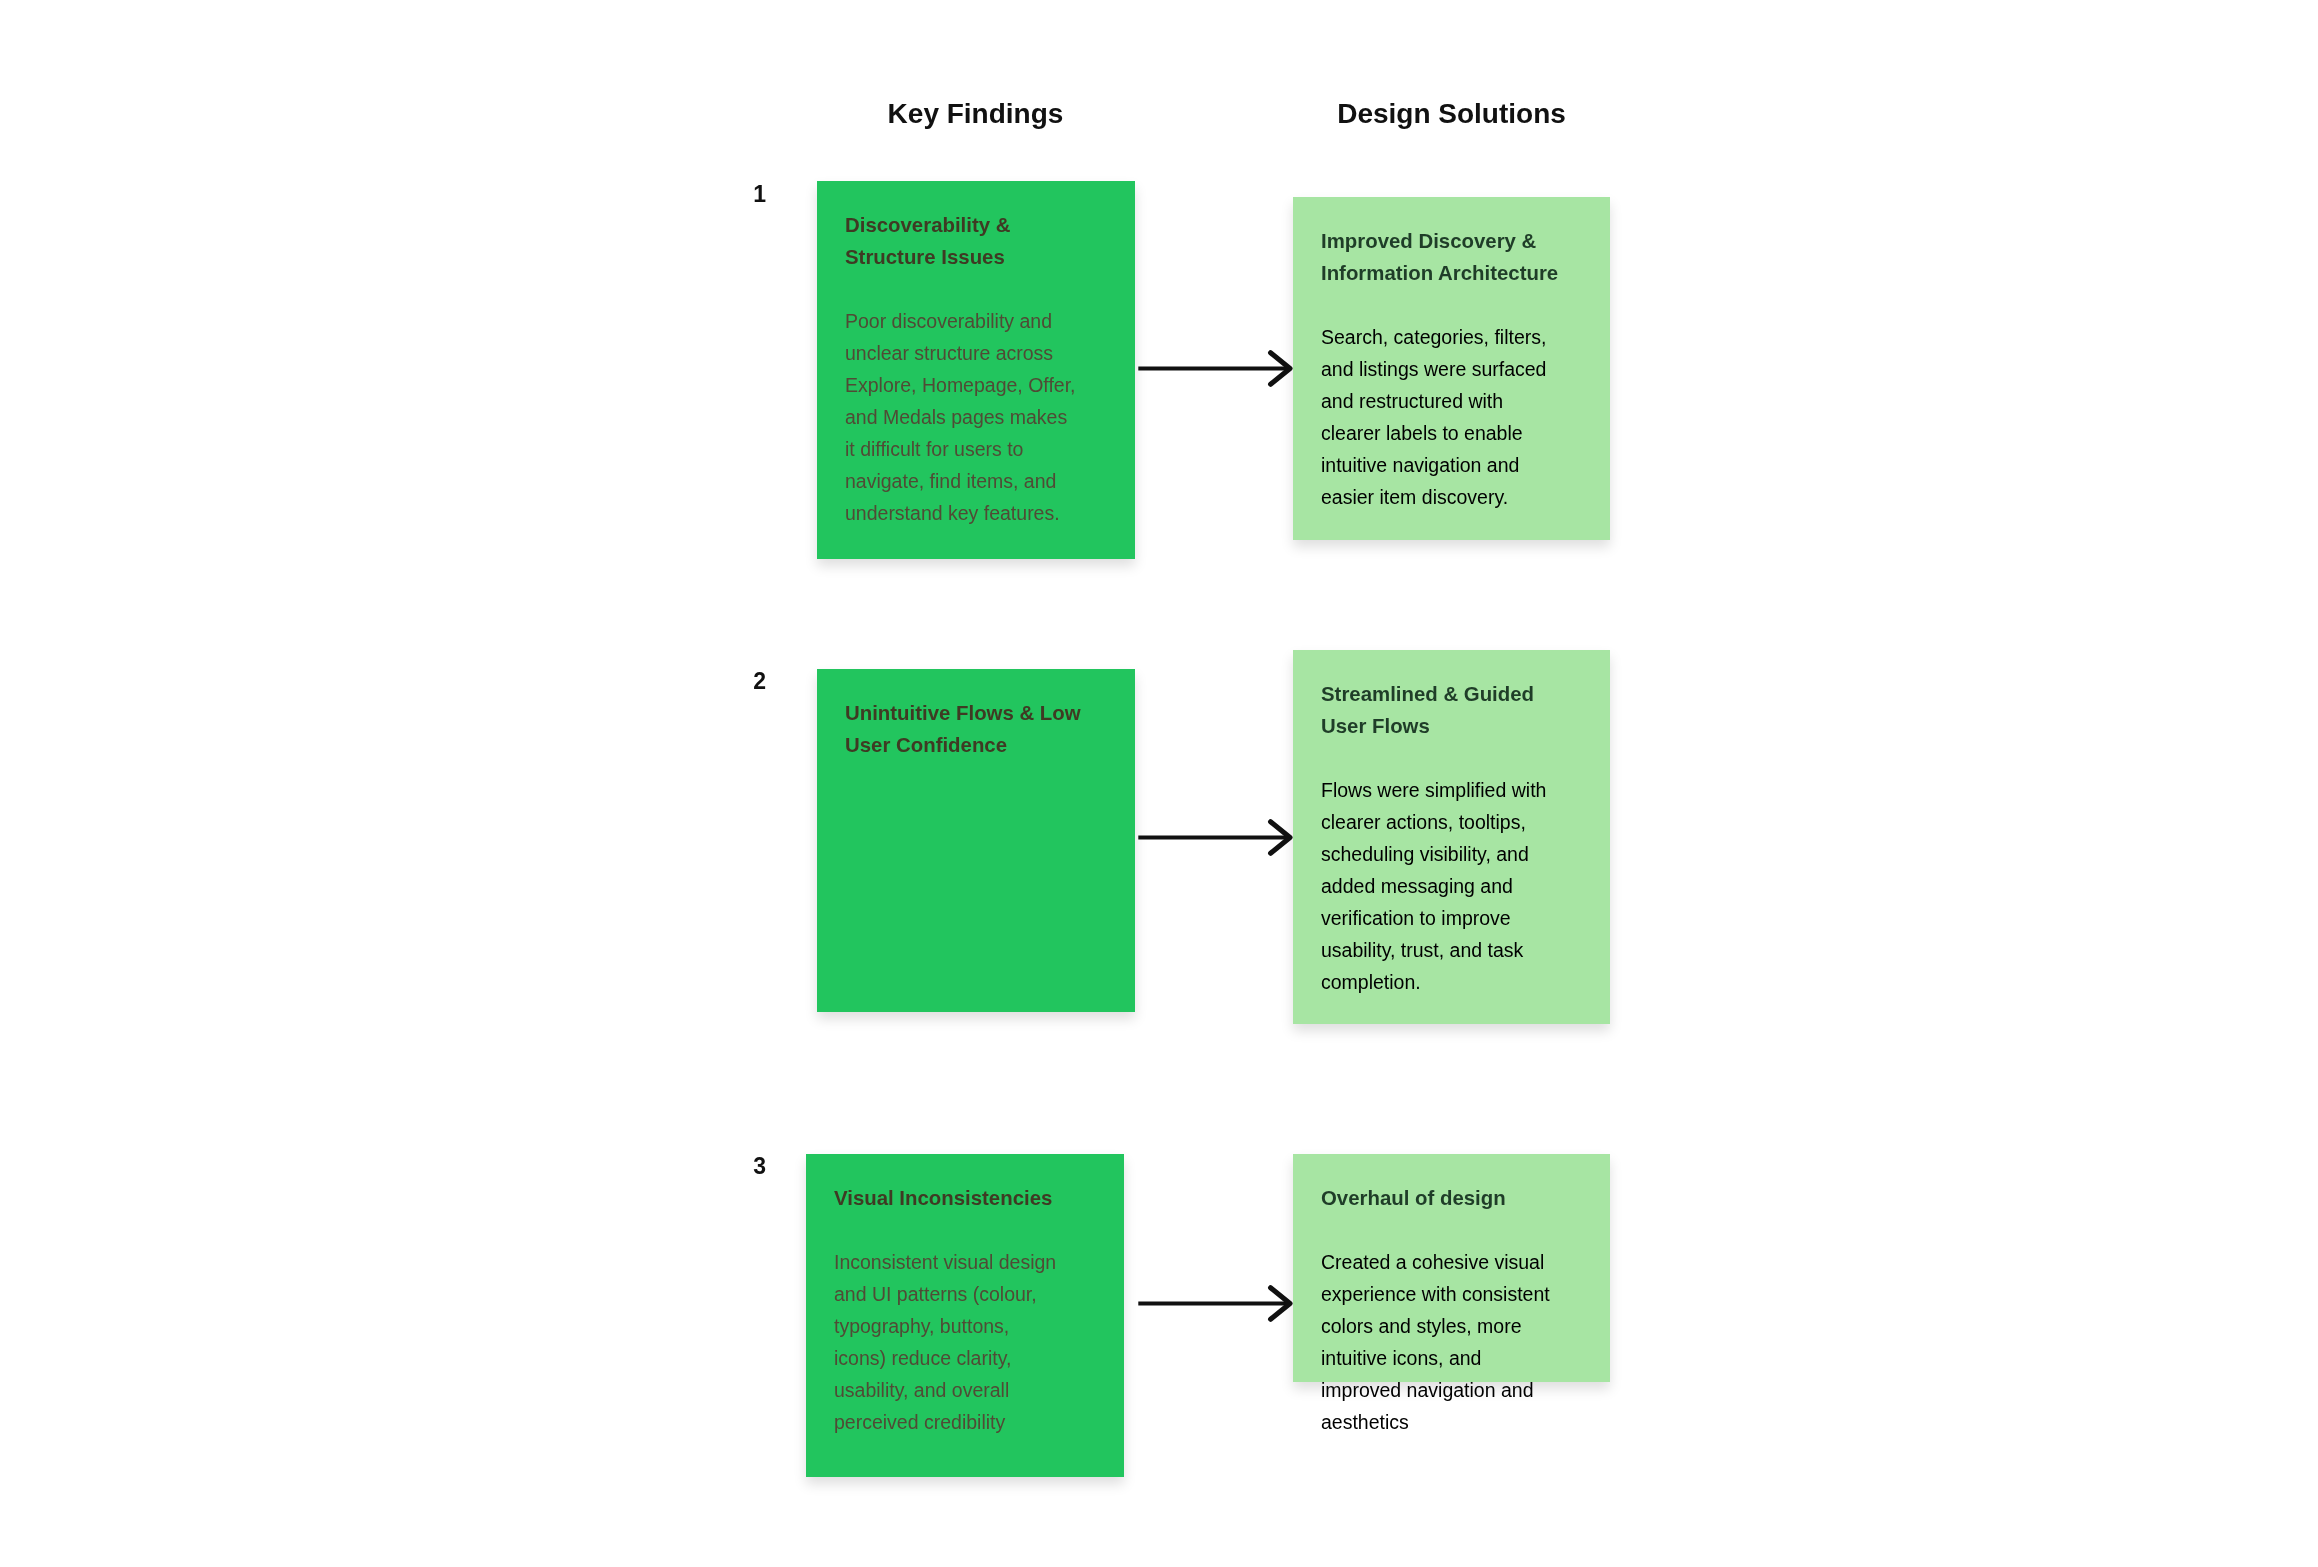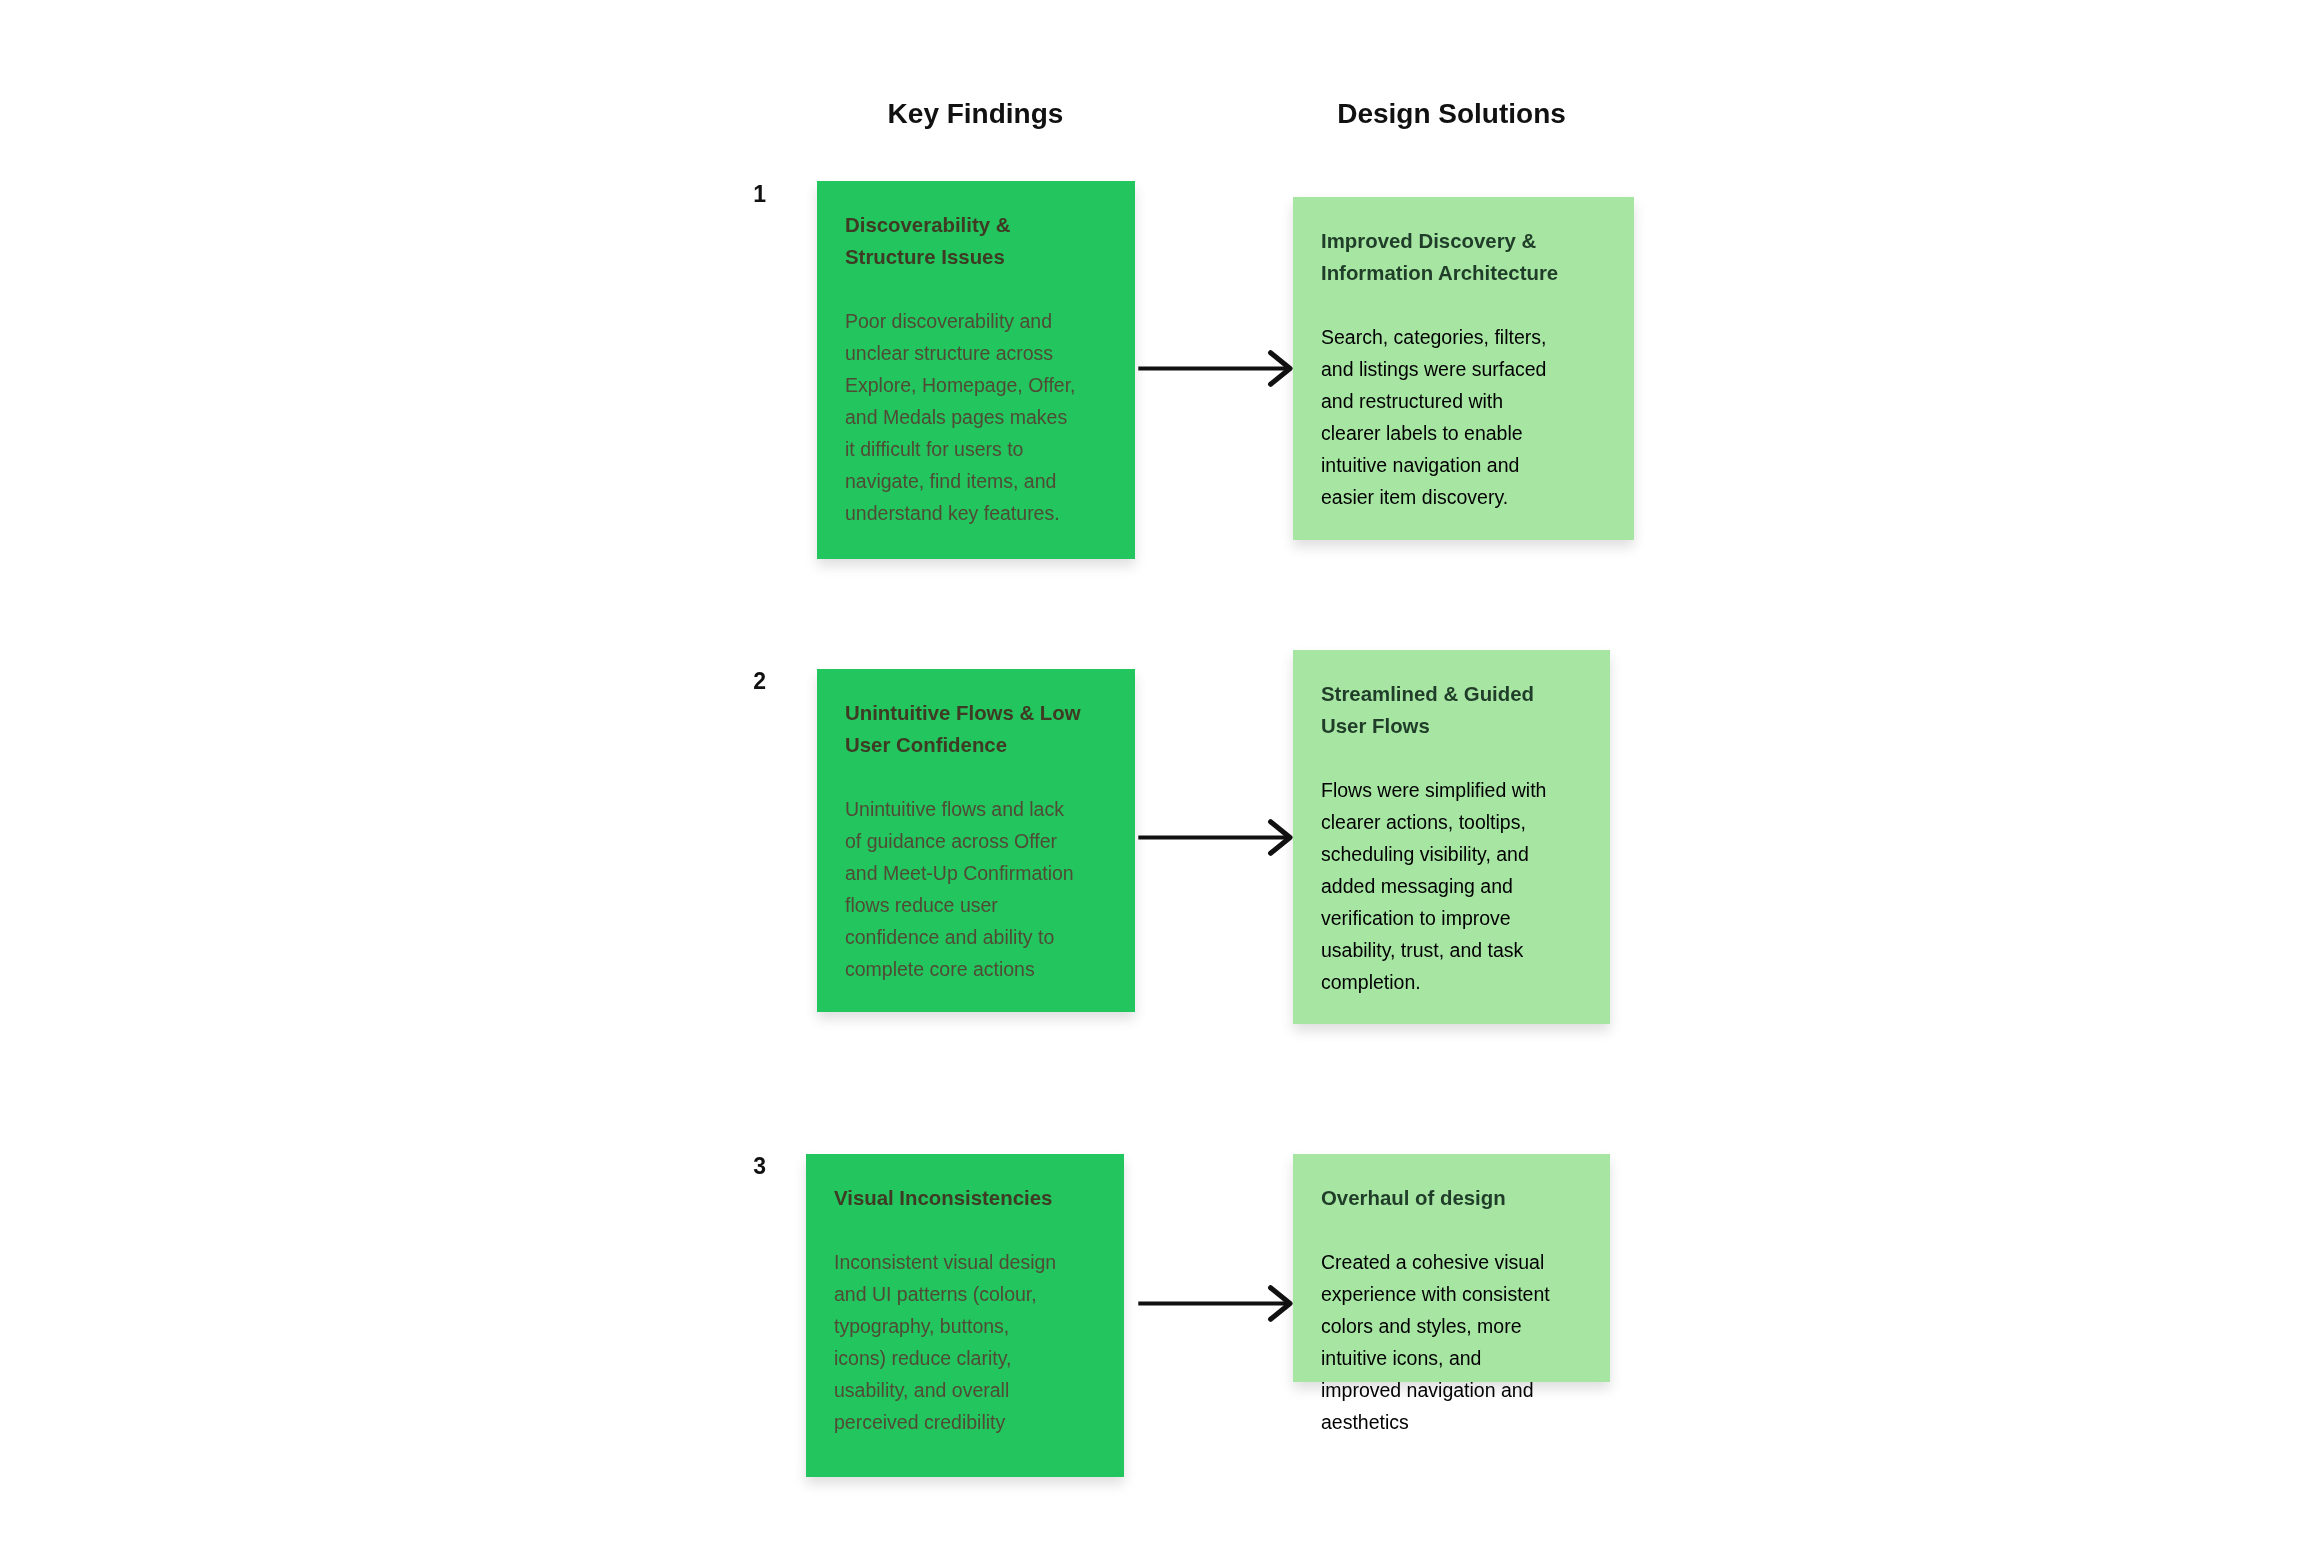--- a/index.html
+++ b/index.html
@@ -41,21 +41,21 @@
   .card-body {
     font-size:19.5px; line-height:32px; margin-top:32px;
     white-space:pre-line;
   }
   .finding  .card-title { color:#3f3a23; }
   .finding  .card-body  { color:#504b35; }
   .solution .card-title { color:#1f3d28; }
   .solution .card-body  { color:#000000; }
 
   #card-f1 { left:817px; top:181px;  width:318px; height:378px; }
-  #card-s1 { left:1293px; top:197px;  width:341px; height:343px; }
+  #card-s1 { left:1293px; top:197px;  width:317px; height:343px; }
   #card-f2 { left:817px; top:669px; width:318px; height:343px; }
   #card-s2 { left:1293px; top:650px; width:317px; height:374px; }
   #card-f3 { left:806px; top:1154px; width:318px; height:323px; }
   #card-s3 { left:1293px; top:1154px; width:317px; height:228px; }
 
   .arrow { position:absolute; left:1137px; width:158px; height:37px; }
   #arrow-1 { top:350px; }
   #arrow-2 { top:819px; }
   #arrow-3 { top:1285px; }
 </style>
@@ -91,26 +91,20 @@
 and restructured with
 clearer labels to enable
 intuitive navigation and
 easier item discovery.</div>
   </div>
 
   <div class="row-num" id="num-2">2</div>
   <div class="card finding" id="card-f2">
     <div class="card-title">Unintuitive Flows &amp; Low
 User Confidence</div>
-    <div class="card-body">Unintuitive flows and lack
-of guidance across Offer
-and Meet-Up Confirmation
-flows reduce user
-confidence and ability to
-complete core actions</div>
   </div>
   <svg class="arrow" id="arrow-2" viewBox="0 0 340 80" xmlns="http://www.w3.org/2000/svg">
     <line x1="2" y1="40" x2="326" y2="40" stroke="#111111" stroke-width="9"></line>
     <polyline points="288,6 330,40 288,74" fill="none" stroke="#111111" stroke-width="11" stroke-linecap="round" stroke-linejoin="round"></polyline>
   </svg>
   <div class="card solution" id="card-s2">
     <div class="card-title">Streamlined &amp; Guided
 User Flows</div>
     <div class="card-body">Flows were simplified with
 clearer actions, tooltips,

